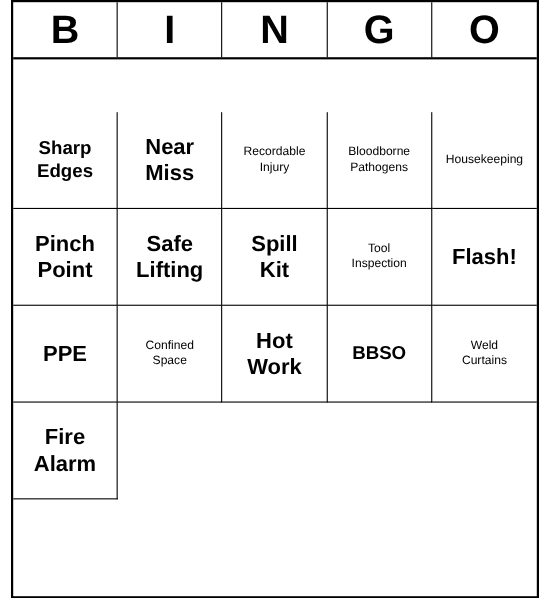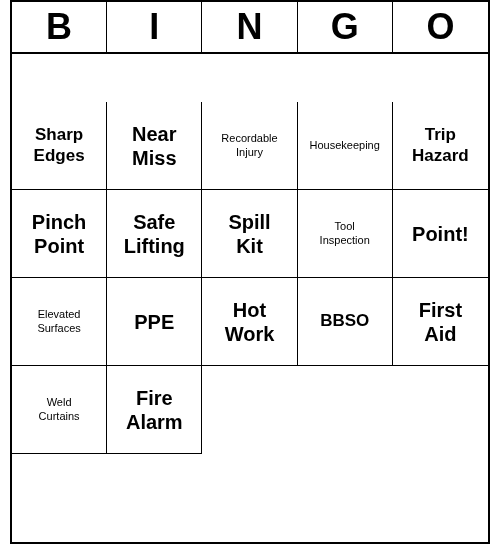--- a/index.html
+++ b/index.html
@@ -83,54 +83,51 @@
   <div class="bingo-cell">
         <span class="cell-text medium">Sharp<br>Edges</span>
       </div>
       <div class="bingo-cell">
         <span class="cell-text large">Near<br>Miss</span>
       </div>
       <div class="bingo-cell">
         <span class="cell-text small">Recordable<br>Injury</span>
       </div>
       <div class="bingo-cell">
-        <span class="cell-text small">Housekeeping</span>
+        <span class="cell-text small">Bloodborne<br>Pathogens</span>
       </div>
       <div class="bingo-cell">
-        <span class="cell-text medium">Trip<br>Hazard</span>
+        <span class="cell-text small">Housekeeping</span>
       </div>
       <div class="bingo-cell">
         <span class="cell-text large">Pinch<br>Point</span>
       </div>
       <div class="bingo-cell">
         <span class="cell-text large">Safe<br>Lifting</span>
       </div>
       <div class="bingo-cell">
         <span class="cell-text large">Spill<br>Kit</span>
       </div>
       <div class="bingo-cell">
         <span class="cell-text small">Tool<br>Inspection</span>
       </div>
       <div class="bingo-cell">
-        <span class="cell-text large">Point!</span>
-      </div>
-      <div class="bingo-cell">
-        <span class="cell-text small">Elevated<br>Surfaces</span>
+        <span class="cell-text large">Flash!</span>
       </div>
       <div class="bingo-cell">
         <span class="cell-text large">PPE</span>
+      </div>
+      <div class="bingo-cell">
+        <span class="cell-text small">Confined<br>Space</span>
       </div>
       <div class="bingo-cell">
         <span class="cell-text large">Hot<br>Work</span>
       </div>
       <div class="bingo-cell">
         <span class="cell-text medium">BBSO</span>
-      </div>
-      <div class="bingo-cell">
-        <span class="cell-text large">First<br>Aid</span>
       </div>
       <div class="bingo-cell">
         <span class="cell-text small">Weld<br>Curtains</span>
       </div>
       <div class="bingo-cell">
         <span class="cell-text large">Fire<br>Alarm</span>
       </div>
     </div>
 </div>
 

